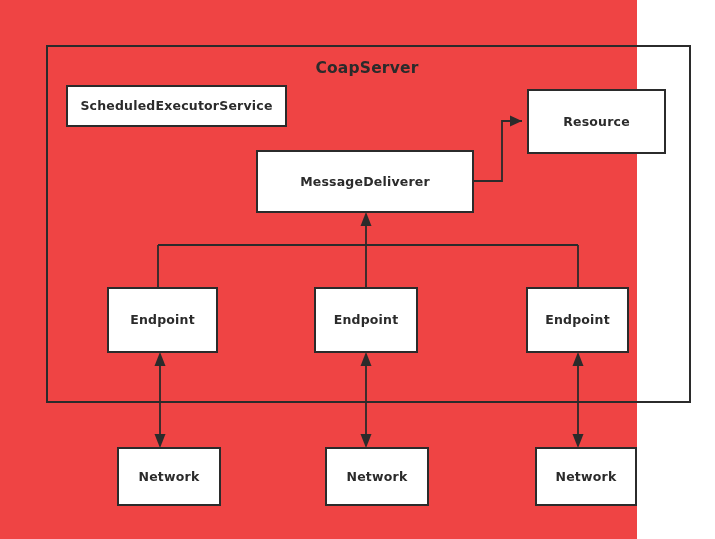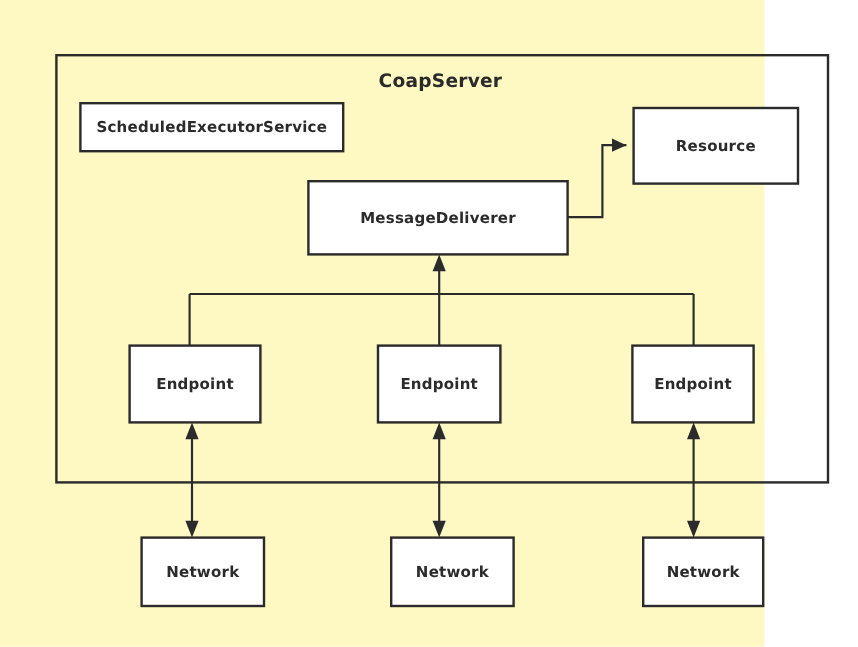--- a/index.html
+++ b/index.html
@@ -10,21 +10,21 @@
   body {
     width: 715px;
     height: 539px;
     font-family: "DejaVu Sans", "Liberation Sans", sans-serif;
     overflow: hidden;
   }
   #diagram-root {
     position: relative;
     width: 637px;
     height: 539px;
-    background: #fef9c3;
+    background: #ef4444;
   }
   svg#diagram-canvas {
     display: block;
     width: 715px;
     height: 539px;
   }
   .node-box {
     fill: #ffffff;
     stroke: #2b2b2b;
     stroke-width: 2;

